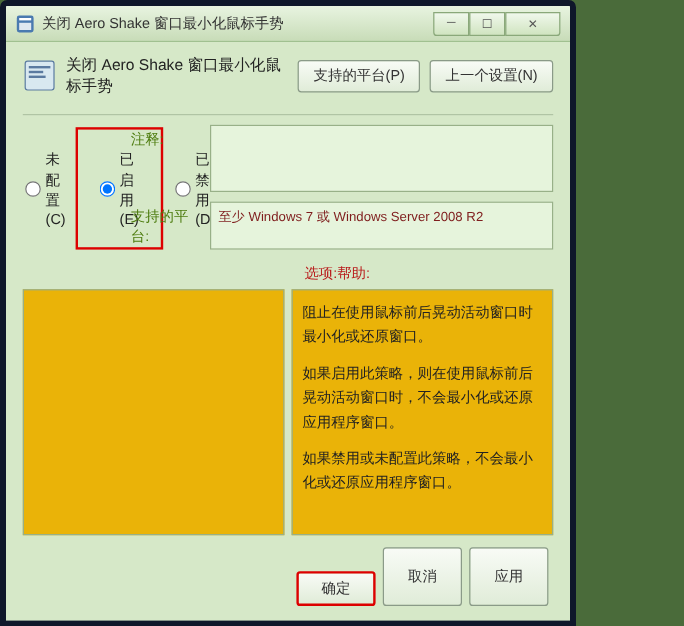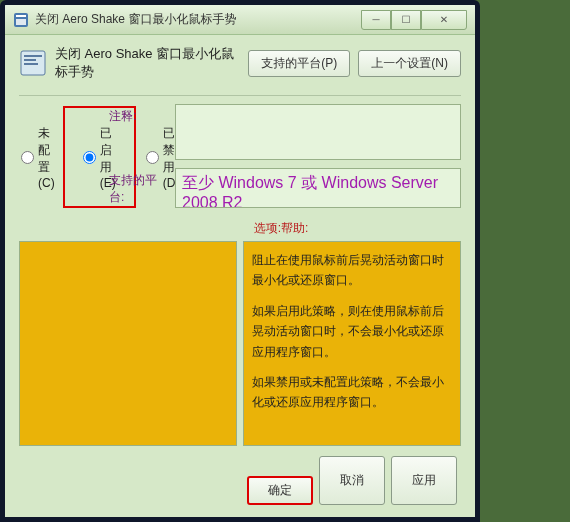--- a/index.html
+++ b/index.html
@@ -25,23 +25,23 @@
     .divider { height: 1px; background: #b0c4a4; margin: 4px 0 8px; }
     
     .config-row { display: flex; gap: 10px; }
     .radio-col { width: 80px; display: flex; flex-direction: row; gap: 8px; padding-top: 2px; }
     .radio-item { display: flex; align-items: center; gap: 4px; font-size: 12px; color: #222; cursor: pointer; padding: 1px 2px; }
     .radio-item input { margin: 0; }
     .highlight { border: 2px solid #d00; padding: 1px 18px; margin-left: -2px; }
     
     .right-col { flex: 1; display: flex; flex-direction: column; gap: 8px; }
     .field-row { display: flex; align-items: flex-start; gap: 8px; }
-    .field-label { width: 58px; color: #701a75; padding-top: 4px; }
+    .field-label { width: 58px; color: #4d7c0f; padding-top: 4px; }
     .comment-box { flex: 1; height: 56px; border: 1px solid #98b088; background: #e6f4dc; padding: 4px; resize: none; font-family: inherit; font-size: 12px; }
-    .platform-box { flex: 1; height: 40px; border: 1px solid #98b088; background: #e6f4dc; padding: 4px 6px; font-size: 16px; color: #a21caf; overflow: auto; }
+    .platform-box { flex: 1; height: 40px; border: 1px solid #98b088; background: #e6f4dc; padding: 4px 6px; font-size: 11px; color: #7f1d1d; overflow: auto; }
     
     .labels-row { display: flex; margin-top: 12px; margin-bottom: 4px; }
     .labels-row .lbl { color: #b91c1c; text-align: right; }
     .labels-row .lbl-left { width: 262px; }
     
     .panels-row { display: flex; gap: 6px; flex: 1; }
     .panel { border: 1px solid #98b088; background: #eab308; padding: 8px; overflow: auto; font-size: 12px; color: #222; line-height: 1.7; }
     .panel-left { flex: 1; }
     .panel-right { flex: 1; }
     .panel-right p { margin-bottom: 10px; }

